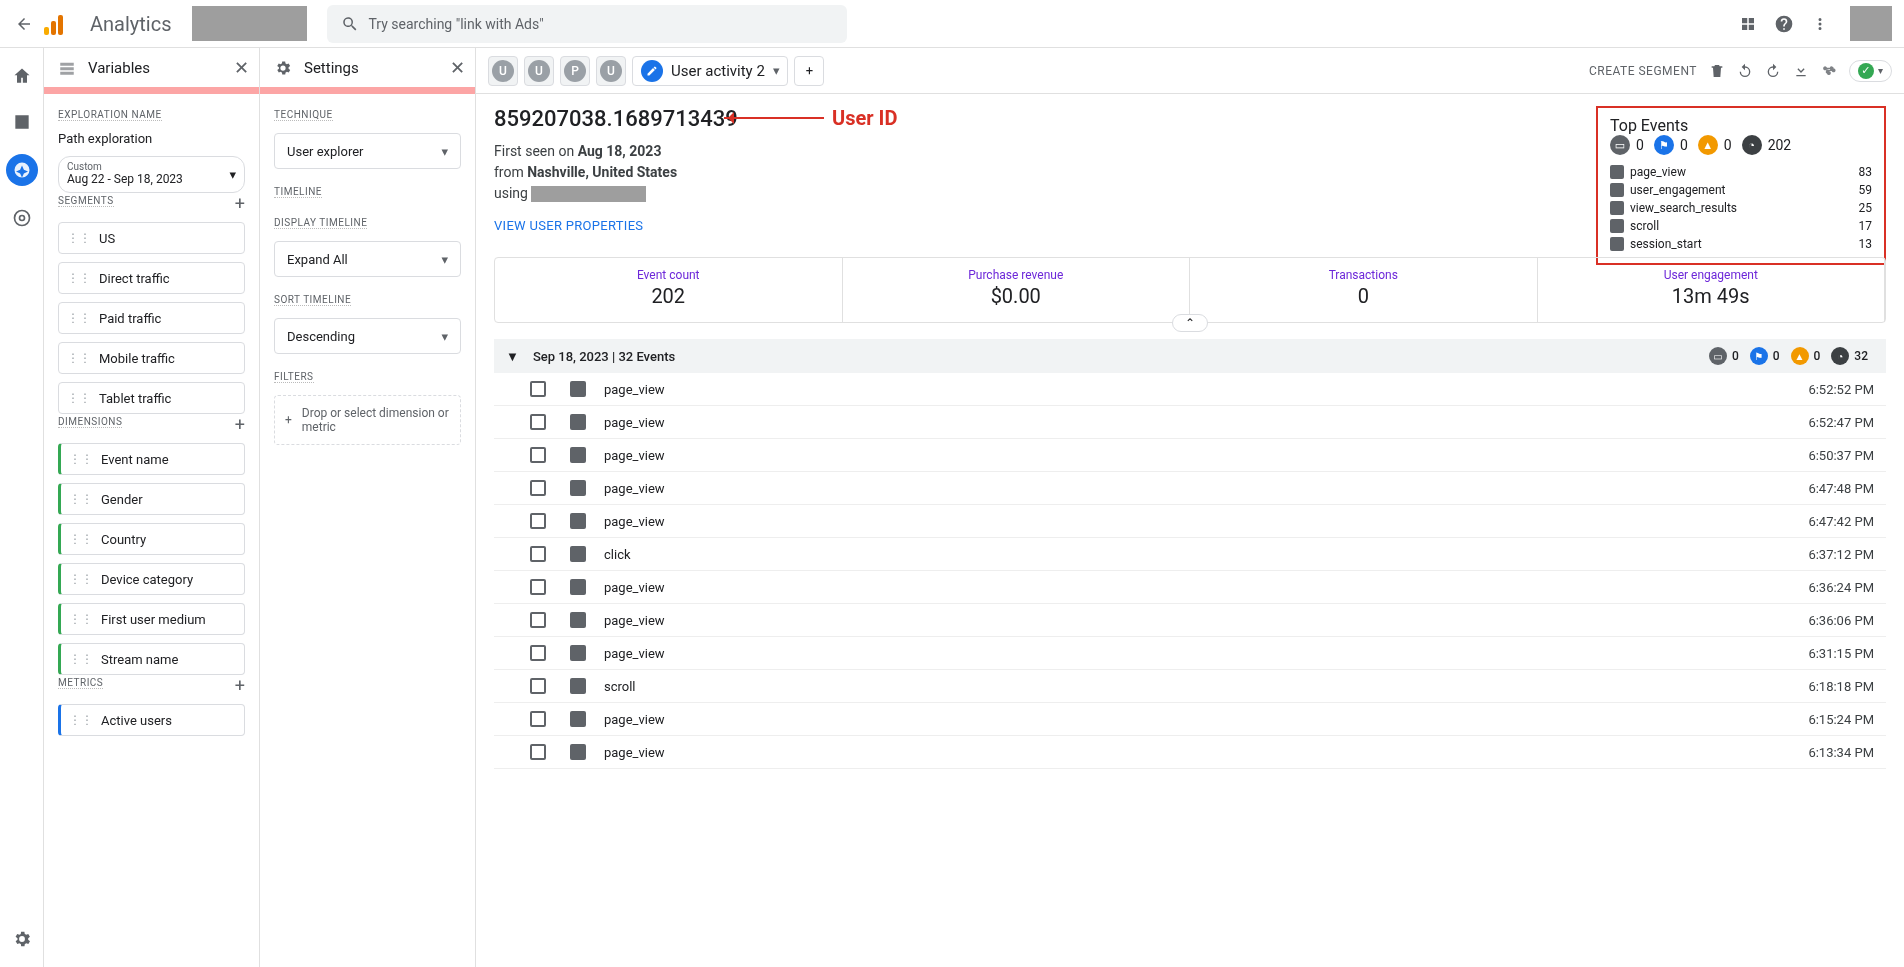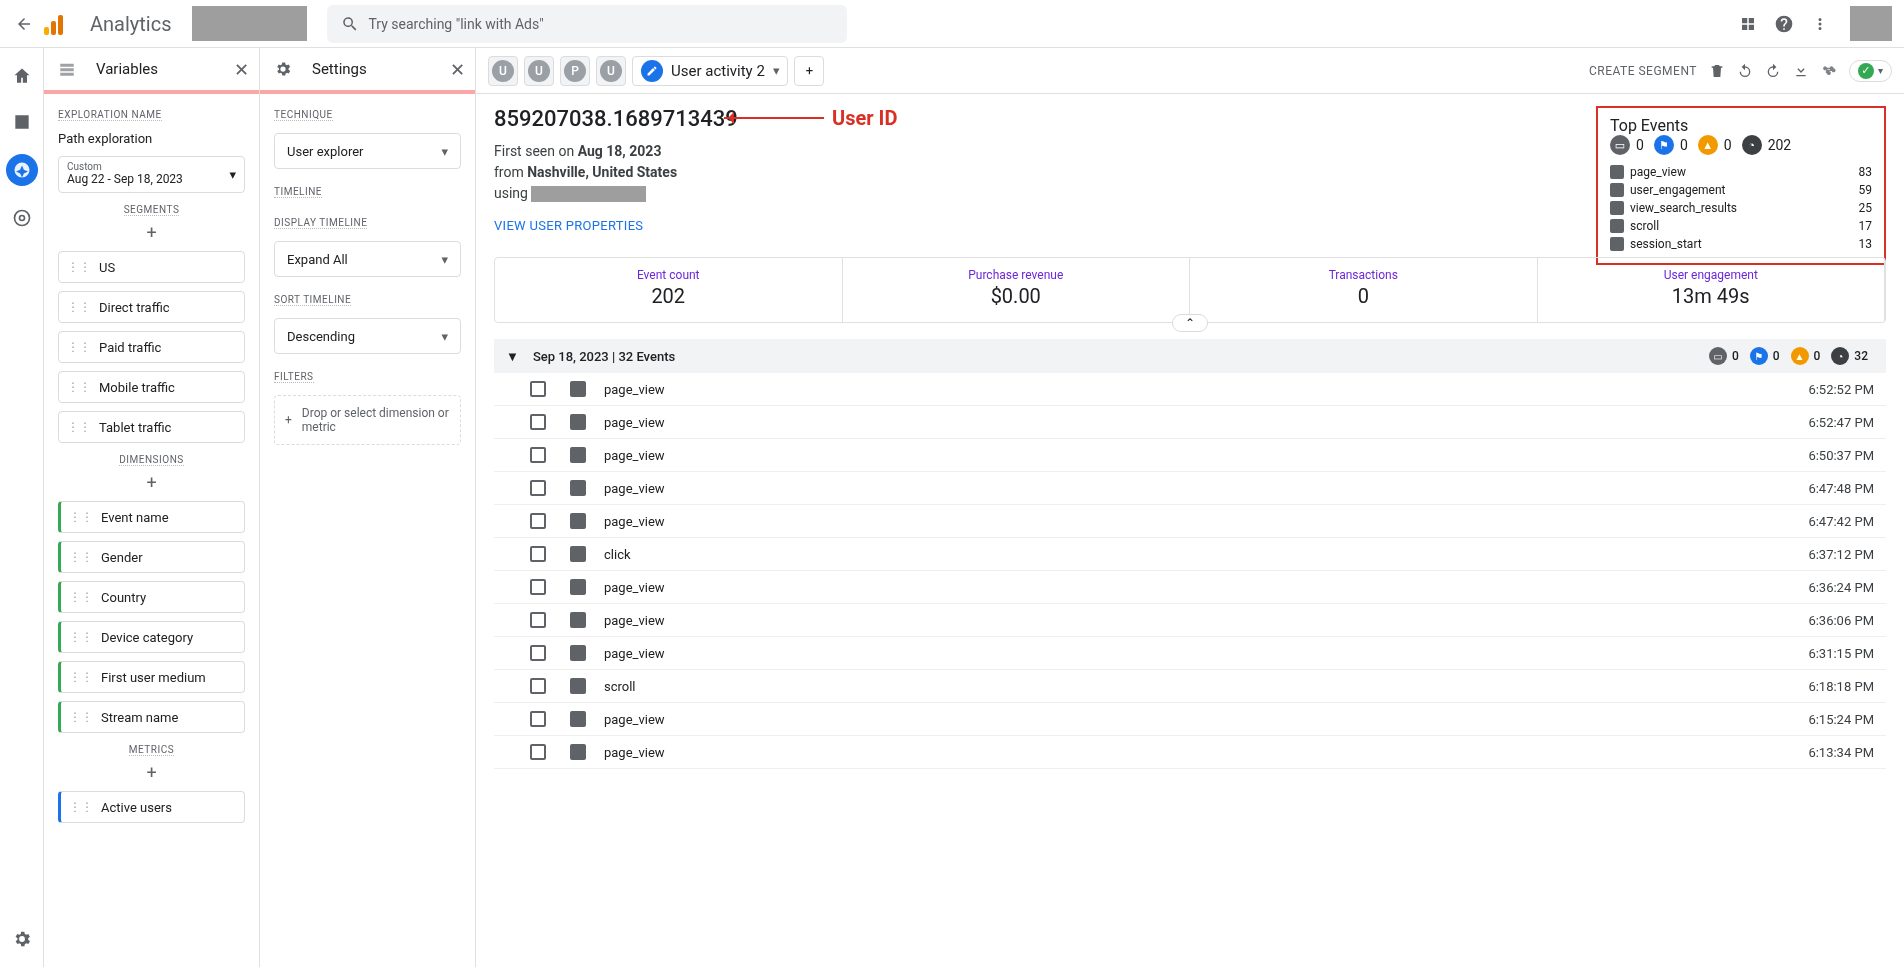--- a/index.html
+++ b/index.html
@@ -26,36 +26,36 @@
 .app-body { display: flex; height: calc(100vh - 48px); }
 
 
 .nav-rail { width: 44px; border-right: 1px solid #e0e0e0; display: flex; flex-direction: column; align-items: center; padding-top: 14px; gap: 18px; position: relative; }
 .nav-icon { width: 28px; height: 28px; display: flex; align-items: center; justify-content: center; color: #5f6368; cursor: pointer; border-radius: 50%; }
 .nav-icon.active { background: #1a73e8; color: #fff; width: 32px; height: 32px; }
 .nav-settings { position: absolute; bottom: 14px; }
 
 
 .panel { border-right: 1px solid #e0e0e0; display: flex; flex-direction: column; flex-shrink: 0; }
-.panel-header { height: 46px; display: flex; align-items: center; padding: 0 14px; gap: 20px; border-bottom: 4px solid #fca5a5; position: relative; }
+.panel-header { height: 46px; display: flex; align-items: center; padding: 0 14px; gap: 12px; border-bottom: 7px solid #fca5a5; position: relative; }
 .panel-header .ttl { font-size: 15px; font-weight: 400; }
 .panel-header .close { position: absolute; right: 10px; cursor: pointer; font-size: 18px; color: #5f6368; }
 .panel-body { padding: 12px 14px; overflow-y: auto; flex: 1; }
 
 .variables-panel { width: 216px; }
 .settings-panel { width: 216px; }
 
 .section-label { font-size: 10px; letter-spacing: .5px; color: #5f6368; text-transform: uppercase; border-bottom: 1px dotted #bbb; display: inline-block; margin-bottom: 6px; }
-.section-label-row { display: flex; justify-content: space-between; align-items: center; margin-top: 11px; flex-direction: column; }
+.section-label-row { display: flex; justify-content: space-between; align-items: center; margin-top: 0; }
 .plus { color: #5f6368; font-size: 18px; cursor: pointer; }
 
 .dropdown { border: 1px solid #dadce0; border-radius: 4px; height: 36px; display: flex; align-items: center; justify-content: space-between; padding: 0 12px; margin-top: 6px; cursor: pointer; font-size: 13px; }
 .dropdown .chev { color: #5f6368; }
 
-.date-chip { border: 1px solid #dadce0; border-radius: 4px; padding: 4px 8px 6px; margin-top: 10px; cursor: pointer; position: relative; }
+.date-chip { border: 1px solid #dadce0; border-radius: 12px; padding: 4px 8px 6px; margin-top: 10px; cursor: pointer; position: relative; }
 .date-chip .custom { font-size: 10px; color: #5f6368; }
 .date-chip .range { font-size: 12px; }
 .date-chip .chev { position: absolute; right: 8px; top: 10px; }
 
 .chip { border: 1px solid #dadce0; border-radius: 4px; height: 32px; display: flex; align-items: center; gap: 8px; padding: 0 8px; margin-top: 8px; font-size: 13px; cursor: grab; }
 .chip .drag { color: #9aa0a6; font-size: 12px; }
 .chip.green { border-left: 3px solid #34a853; }
 .chip.blue { border-left: 3px solid #1a73e8; }
 
 .filter-drop { border: 1px dashed #dadce0; border-radius: 4px; padding: 10px; display: flex; align-items: center; gap: 10px; margin-top: 6px; color: #5f6368; font-size: 12px; }

